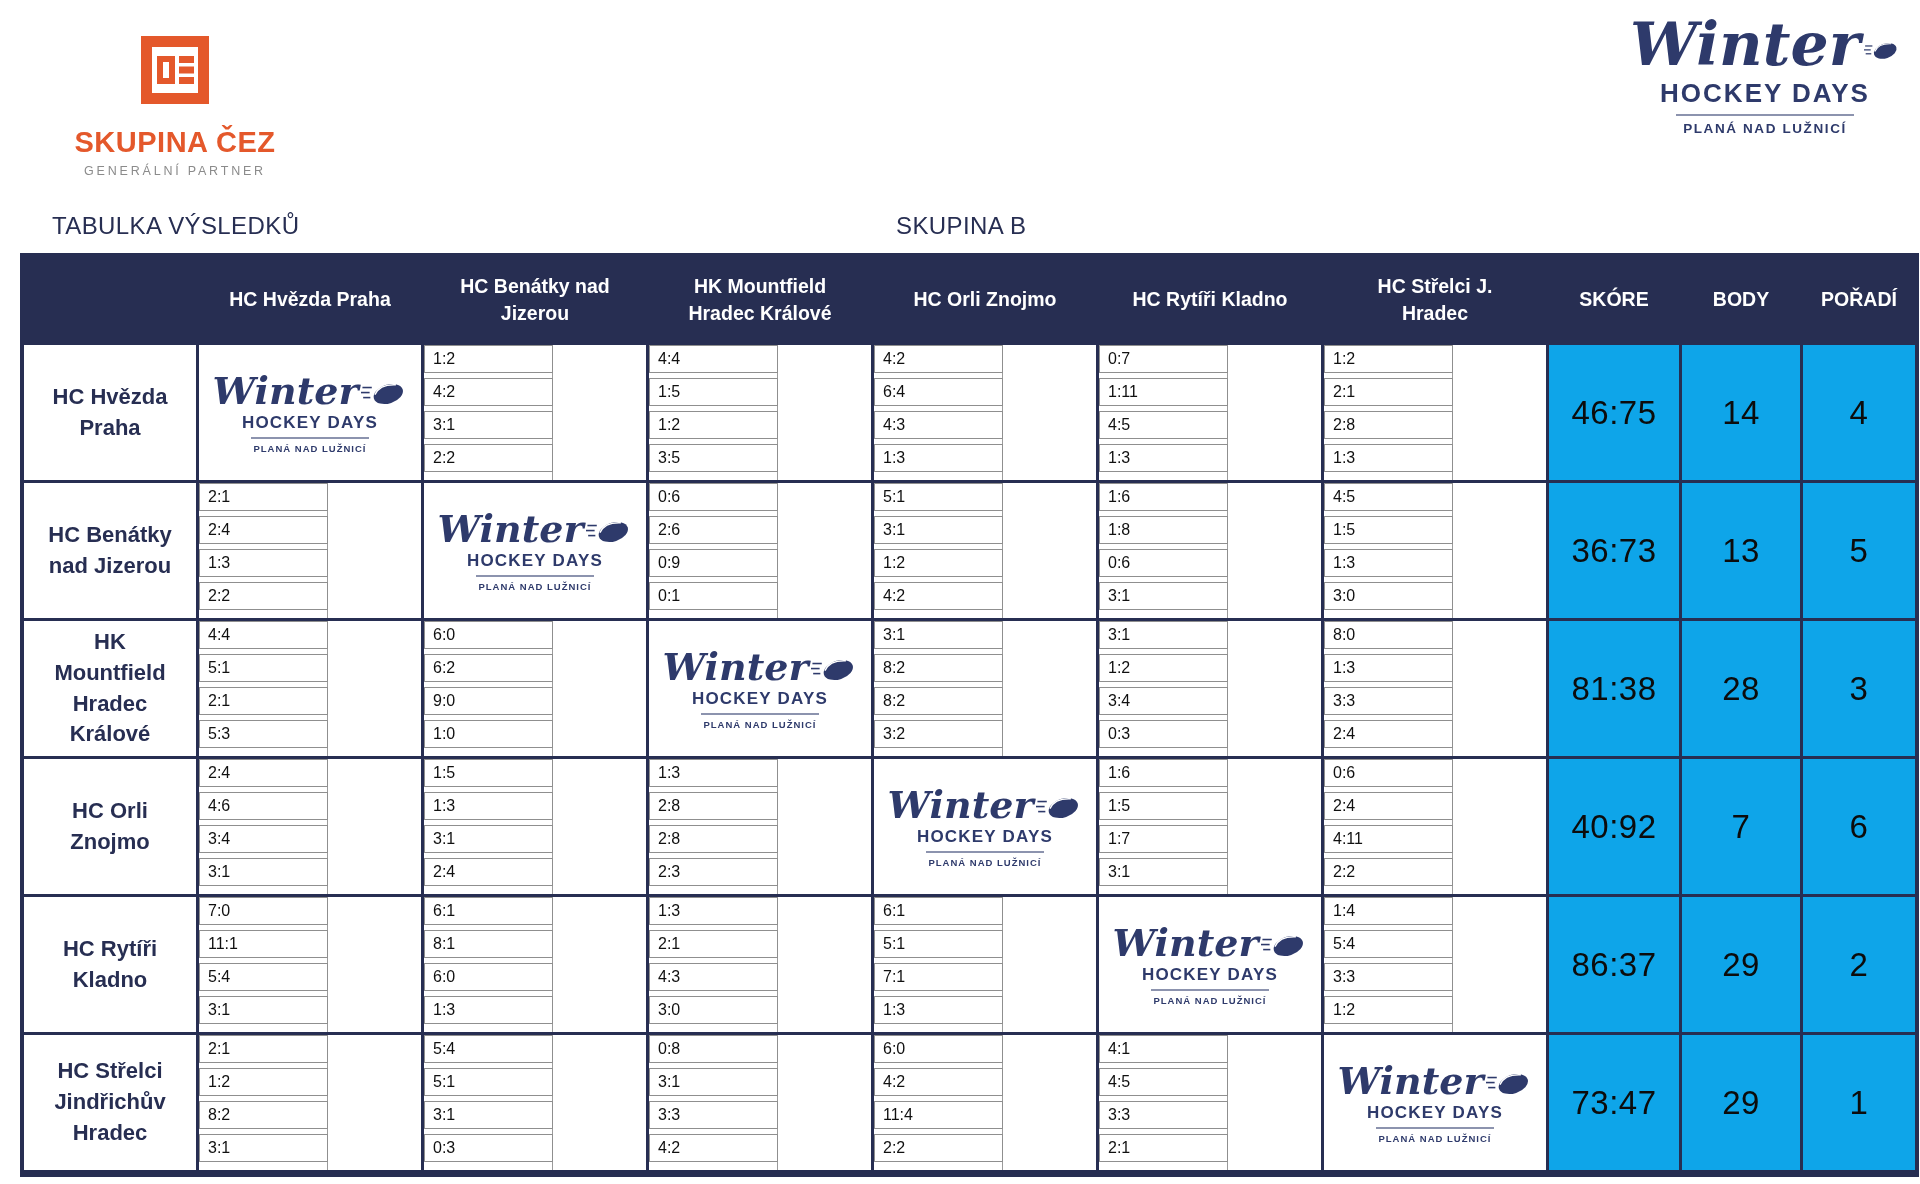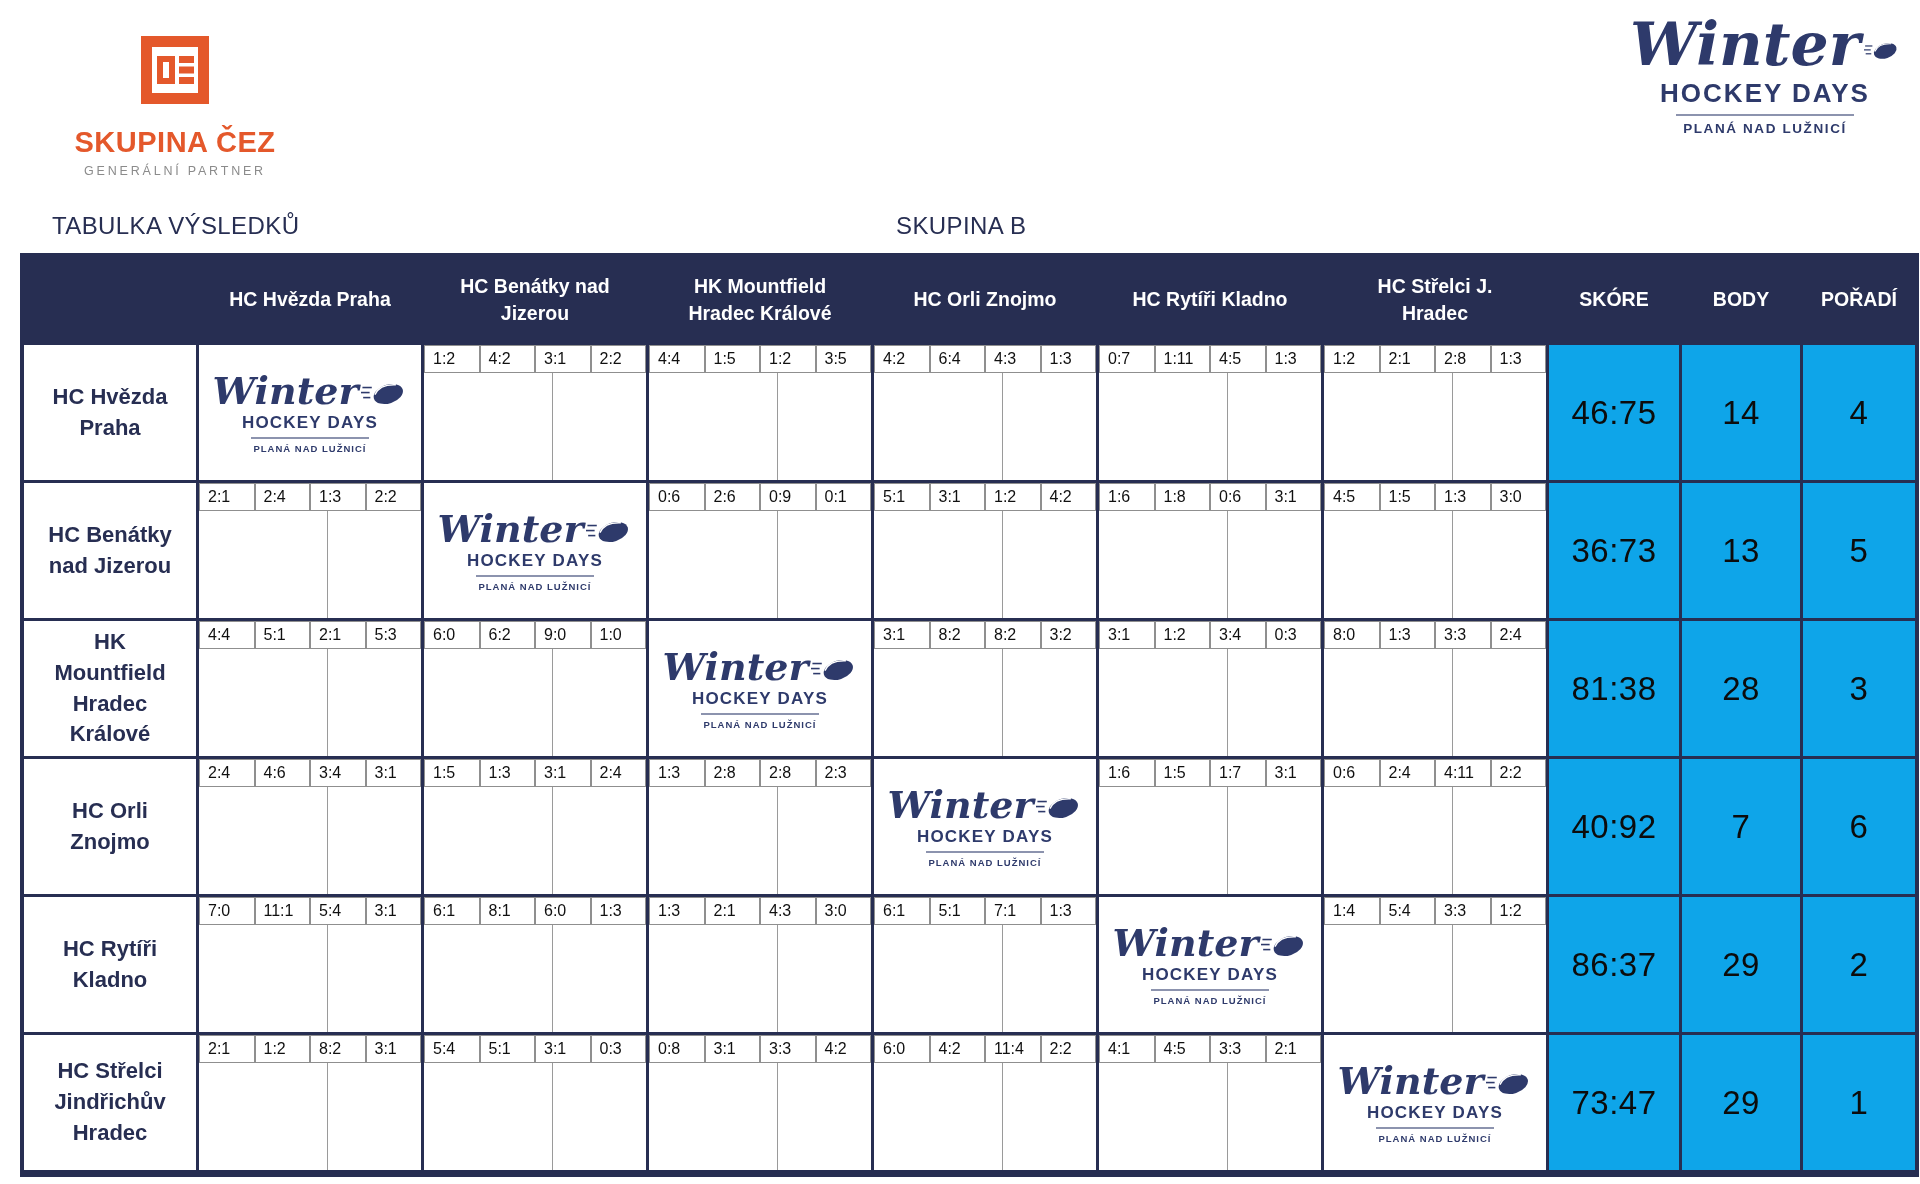--- a/index.html
+++ b/index.html
@@ -51,21 +51,21 @@
   }
   .hcell{
     background:var(--navy);color:#fff;display:flex;align-items:center;justify-content:center;
     text-align:center;font-weight:bold;font-size:19.5px;white-space:pre-line;line-height:1.35;
   }
   .name-cell{
     background:#fff;display:flex;align-items:center;justify-content:center;text-align:center;
     color:var(--navy);font-weight:bold;font-size:22px;white-space:pre-line;line-height:1.4;
   }
   .match-cell{
-    background:#fff;position:relative;display:flex;flex-direction:row;
+    background:#fff;position:relative;display:flex;flex-direction:column;
     justify-content:space-between;padding-bottom:8px;
   }
   .match-cell .vline{position:absolute;left:128px;top:0;bottom:0;width:1px;background:#9a9a9a;}
   .score-box{
     width:129px;height:28px;border:1px solid var(--box-border);background:#fff;
     display:flex;align-items:center;padding-left:8px;font-size:16px;color:#101010;position:relative;
   }
   .diag-cell{background:#fff;display:flex;align-items:center;justify-content:center;}
   .num-cell{
     background:#0ea5e9;display:flex;align-items:center;justify-content:center;

